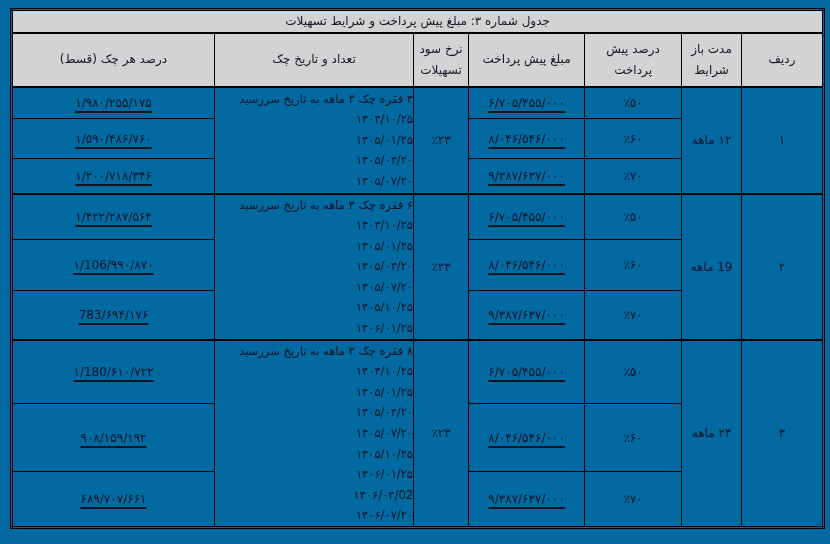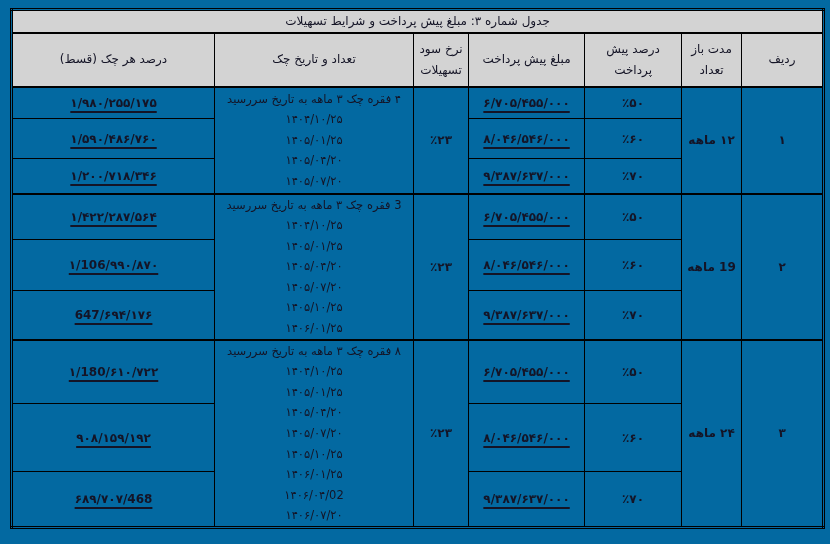--- a/index.html
+++ b/index.html
@@ -42,31 +42,32 @@
   }
   .hdr {
     background: #d3d3d3;
     border-bottom: 2px solid #000;
     line-height: 1.7;
     padding: 2px 4px;
   }
   .hdr-pad { padding: 2px 14px; }
   tbody.group { border-top: 2px solid #000; }
   tbody.group tr.g-first > td { border-top: 2px solid #000; }
-  .strong { font-weight: bold; }
+  .strong { font-weight: normal; }
   .u {
     text-decoration: underline;
     text-underline-offset: 4px;
     text-decoration-thickness: 1.5px;
   }
   .dates {
     line-height: 20.6px;
     font-size: 11.5px;
     white-space: nowrap;
     vertical-align: middle;
+    text-align: right;
   }
 </style>
 </head>
 <body>
 
 <div class="page">
   <table class="facilities">
     <colgroup>
       <col style="width:82px">
         <col style="width:60px">
@@ -76,21 +77,21 @@
         <col style="width:199px">
         <col style="width:203px">
     </colgroup>
 
     <thead>
       <tr style="height:23px">
         <td colspan="7" class="title-cell">جدول شماره ۳: مبلغ پیش پرداخت و شرایط تسهیلات</td>
       </tr>
       <tr style="height:54px">
         <td class="hdr">ردیف</td>
-        <td class="hdr">مدت باز تعداد</td>
+        <td class="hdr">مدت باز شرایط</td>
         <td class="hdr hdr-pad">درصد پیش پرداخت</td>
         <td class="hdr">مبلغ پیش پرداخت</td>
         <td class="hdr">نرخ سود تسهیلات</td>
         <td class="hdr">تعداد و تاریخ چک</td>
         <td class="hdr">درصد هر چک (قسط)</td>
       </tr>
     </thead>
 
     <tbody class="group">
       <tr class="g-first" style="height:32px">
@@ -121,39 +122,39 @@
     </tbody>
 
     <tbody class="group">
       <tr class="g-first" style="height:46px">
         <td rowspan="3" class="strong">۲</td>
         <td rowspan="3" class="strong">19 ماهه</td>
         <td class="strong">٪۵۰</td>
         <td class="strong u">۶/۷۰۵/۴۵۵/۰۰۰</td>
         <td rowspan="3" class="strong">٪۲۳</td>
         <td rowspan="3" class="dates">
-          <div>3 فقره چک ۳ ماهه به تاریخ سررسید</div>
+          <div>۶ فقره چک ۳ ماهه به تاریخ سررسید</div>
           <div>۱۴۰۴/۱۰/۲۵</div>
           <div>۱۴۰۵/۰۱/۲۵</div>
           <div>۱۴۰۵/۰۴/۲۰</div>
           <div>۱۴۰۵/۰۷/۲۰</div>
           <div>۱۴۰۵/۱۰/۲۵</div>
           <div>۱۴۰۶/۰۱/۲۵</div>
         </td>
         <td class="strong u">۱/۴۲۲/۲۸۷/۵۶۴</td>
       </tr>
       <tr style="height:50px">
         <td class="strong">٪۶۰</td>
         <td class="strong u">۸/۰۴۶/۵۴۶/۰۰۰</td>
         <td class="strong u">۱/106/۹۹۰/۸۷۰</td>
       </tr>
       <tr style="height:49px">
         <td class="strong">٪۷۰</td>
         <td class="strong u">۹/۳۸۷/۶۳۷/۰۰۰</td>
-        <td class="strong u">647/۶۹۴/۱۷۶</td>
+        <td class="strong u">783/۶۹۴/۱۷۶</td>
       </tr>
     </tbody>
 
     <tbody class="group">
       <tr class="g-first" style="height:63px">
         <td rowspan="3" class="strong">۳</td>
         <td rowspan="3" class="strong">۲۴ ماهه</td>
         <td class="strong">٪۵۰</td>
         <td class="strong u">۶/۷۰۵/۴۵۵/۰۰۰</td>
         <td rowspan="3" class="strong">٪۲۳</td>
@@ -171,17 +172,17 @@
         <td class="strong u">۱/180/۶۱۰/۷۲۲</td>
       </tr>
       <tr style="height:68px">
         <td class="strong">٪۶۰</td>
         <td class="strong u">۸/۰۴۶/۵۴۶/۰۰۰</td>
         <td class="strong u">۹۰۸/۱۵۹/۱۹۲</td>
       </tr>
       <tr style="height:55px">
         <td class="strong">٪۷۰</td>
         <td class="strong u">۹/۳۸۷/۶۳۷/۰۰۰</td>
-        <td class="strong u">۶۸۹/۷۰۷/468</td>
+        <td class="strong u">۶۸۹/۷۰۷/۶۶۱</td>
       </tr>
     </tbody>
   </table>
 </div>
 
 </body></html>

